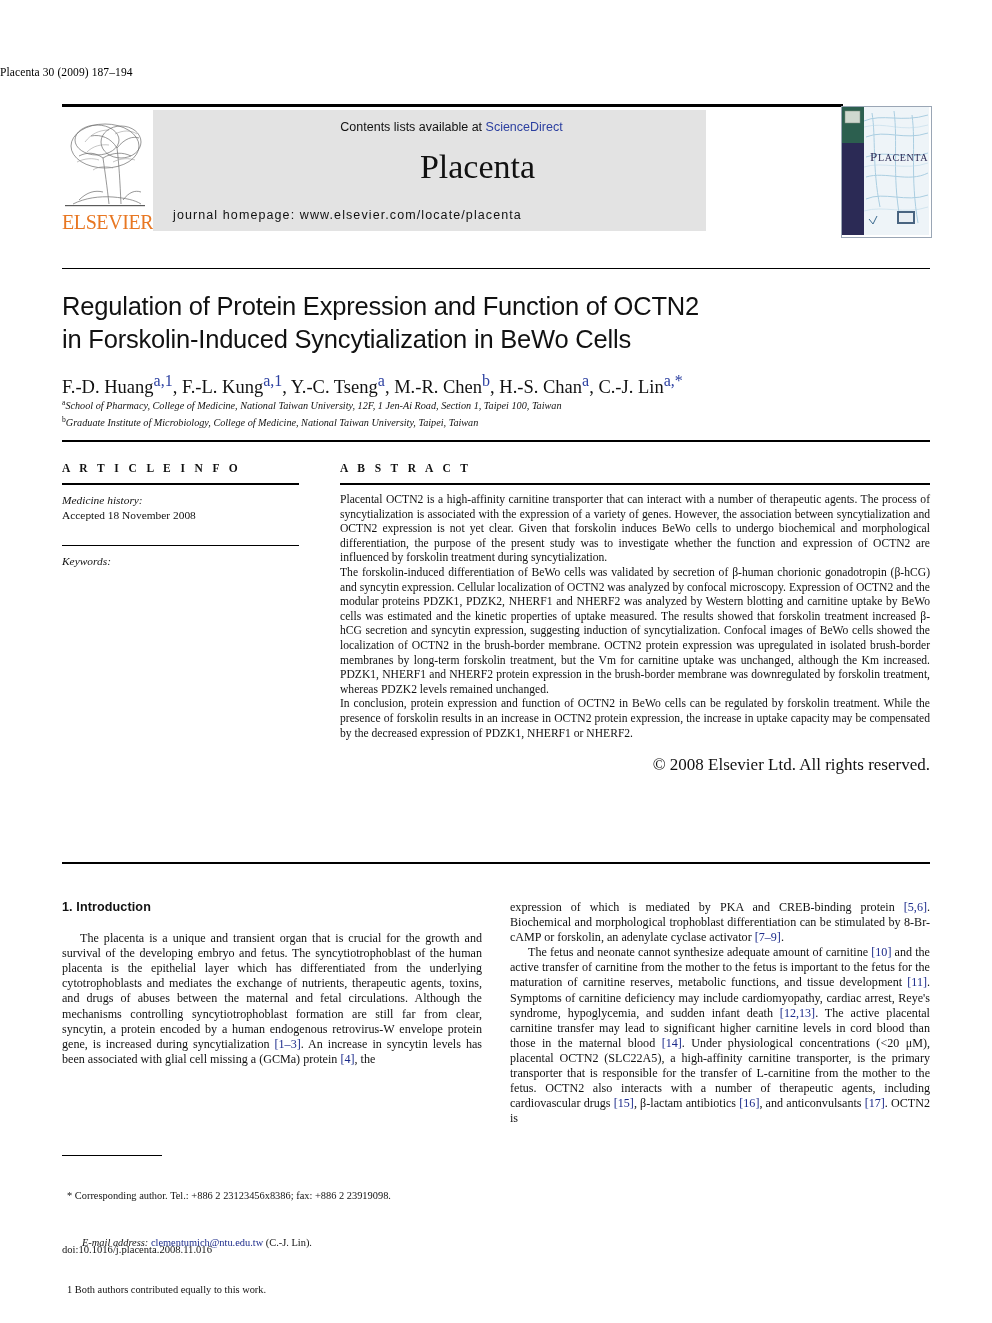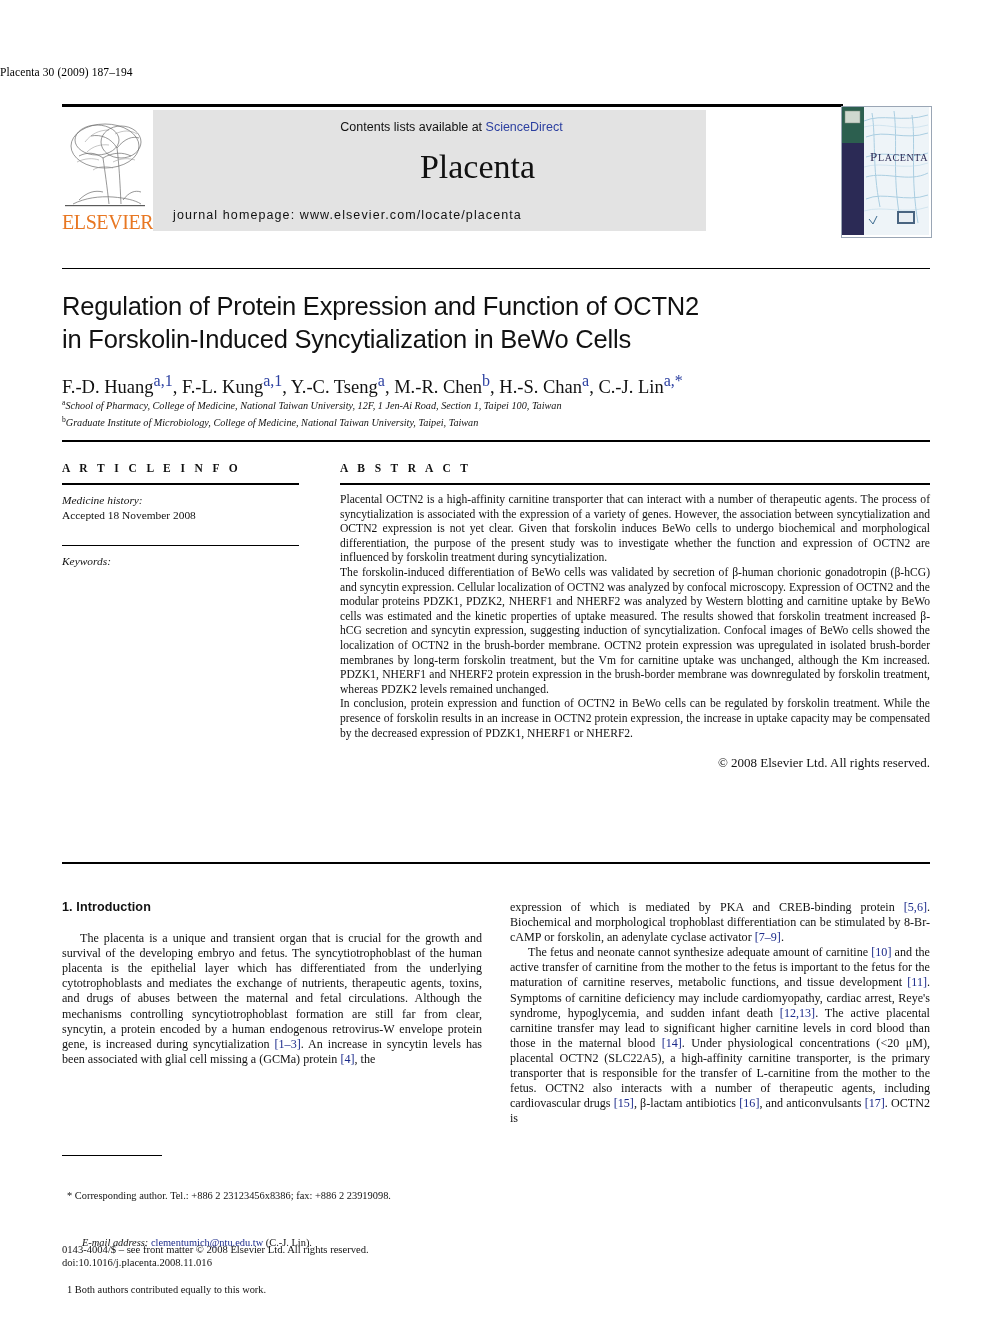--- a/index.html
+++ b/index.html
@@ -243,21 +243,21 @@
   .abstract-p {
     font-family: "Liberation Serif", serif;
     font-size: 11.6px;
     line-height: 14.6px;
     text-align: justify;
     color: #111;
     margin: 0;
   }
   .copyright {
     font-family: "Liberation Serif", serif;
-    font-size: 13px;
+    font-size: 17px;
     text-align: right;
     margin-top: 14px;
     color: #111;
   }
   .abs-rule-bottom {
     position: absolute;
     top: 862px;
     left: 62px;
     width: 868px;
     height: 2px;
@@ -463,17 +463,16 @@
     <div class="fn-line">* Corresponding author. Tel.: +886 2 23123456x8386; fax: +886 2 23919098.</div>
     <div class="fn-line" style="padding-left:20px;text-indent:0;">
       <span class="it">E-mail address:</span>
       <span class="mail">clementumich@ntu.edu.tw</span>
       <span>(C.-J. Lin).</span>
     </div>
     <div class="fn-line">1  Both authors contributed equally to this work.</div>
   </div>
 
   <div class="colophon">
-    <div>0143-4004/$ – see front matter © 2008 Elsevier Ltd. All rights reserved.</div>
     <div>doi:10.1016/j.placenta.2008.11.016</div>
   </div>
 
 </div>
 
 </body></html>

